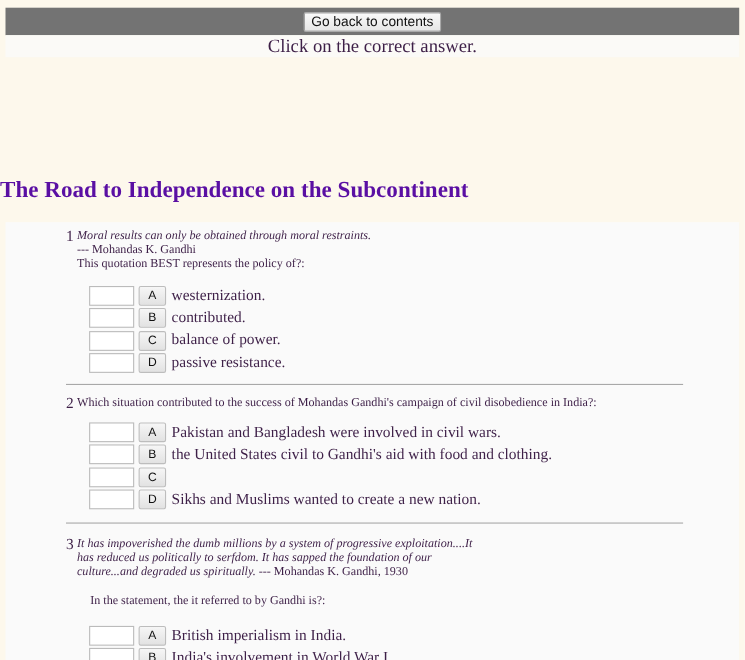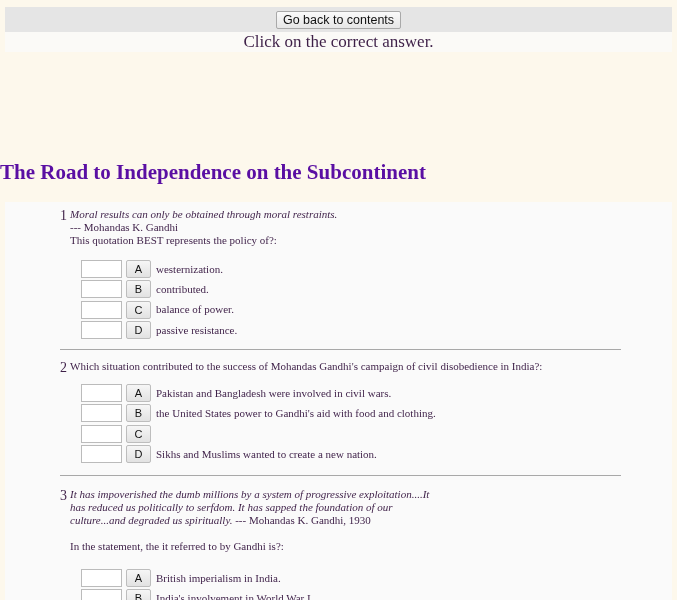--- a/index.html
+++ b/index.html
@@ -4,21 +4,21 @@
 <style>
   html, body { margin:0; padding:0; }
   body {
     width:677px; height:600px; overflow:hidden;
     background:#fdf8ec;
     font-family:"Liberation Serif", serif;
     color:#3d1f47;
   }
   .topbar {
     position:absolute; left:5px; top:7px; width:667px; height:25px;
-    background:#e5e5e5;
+    background:#737373;
     display:flex; align-items:center; justify-content:center;
   }
   .back-btn {
     font-family:"Liberation Sans", sans-serif; font-size:12.5px; color:#111;
     background:linear-gradient(#fafafa,#e6e6e6);
     border:1px solid #a9a9a9; border-radius:2px;
     height:18px; padding:0 6px; line-height:16px; cursor:pointer;
   }
   .instr {
     position:absolute; left:5px; top:32px; width:667px; height:20px;
@@ -40,21 +40,21 @@
   .opts { margin-top:12px; margin-left:11px; }
   .opt { display:flex; align-items:center; height:20.3px; }
   .ans-box {
     width:39px; height:16px; border:1px solid #bbb; background:#fff; margin-right:4px;
   }
   .letter-btn {
     width:25px; height:18px; font-family:"Liberation Sans", sans-serif; font-size:11px;
     background:linear-gradient(#f6f6f6,#e2e2e2); border:1px solid #bdbdbd; border-radius:2px;
     color:#111; padding:0; margin-right:5px; cursor:pointer;
   }
-  .opt-text { font-size:11px; }
+  .opt-text { font-size:14px; }
   .rule { position:absolute; left:55px; width:561px; height:0; border-top:1px solid #a8a8a8; }
 </style>
 </head>
 <body>
 
 <div class="topbar">
   <button class="back-btn">Go back to contents</button>
 </div>
 <div class="instr">Click on the correct answer.</div>
 
@@ -101,21 +101,21 @@
       <div>Which situation contributed to the success of Mohandas Gandhi's campaign of civil disobedience in India?:</div>
       <div class="opts" style="margin-top:10px;">
         <div class="opt">
           <div class="ans-box"></div>
           <button class="letter-btn">A</button>
           <span class="opt-text">Pakistan and Bangladesh were involved in civil wars.</span>
         </div>
         <div class="opt">
           <div class="ans-box"></div>
           <button class="letter-btn">B</button>
-          <span class="opt-text">the United States power to Gandhi's aid with food and clothing.</span>
+          <span class="opt-text">the United States civil to Gandhi's aid with food and clothing.</span>
         </div>
         <div class="opt">
           <div class="ans-box"></div>
           <button class="letter-btn">C</button>
         </div>
         <div class="opt">
           <div class="ans-box"></div>
           <button class="letter-btn">D</button>
           <span class="opt-text">Sikhs and Muslims wanted to create a new nation.</span>
         </div>
@@ -124,21 +124,21 @@
   </div>
 
   <div class="rule" style="top:273px;"></div>
 
   <div class="q" style="top:286px;">
     <span class="qnum">3</span>
     <div class="qbody">
       <div class="quote">It has impoverished the dumb millions by a system of progressive exploitation....It</div>
       <div class="quote">has reduced us politically to serfdom. It has sapped the foundation of our</div>
       <div><span class="quote">culture...and degraded us spiritually.</span><span> --- Mohandas K. Gandhi, 1930</span></div>
-      <div style="margin-top:13px;">In the statement, the it referred to by Gandhi is?:</div>
+      <div style="margin-top:13px;margin-left:12px;">In the statement, the it referred to by Gandhi is?:</div>
       <div class="opts" style="margin-top:15px;">
         <div class="opt">
           <div class="ans-box"></div>
           <button class="letter-btn">A</button>
           <span class="opt-text">British imperialism in India.</span>
         </div>
         <div class="opt">
           <div class="ans-box"></div>
           <button class="letter-btn">B</button>
           <span class="opt-text">India's involvement in World War I.</span>

